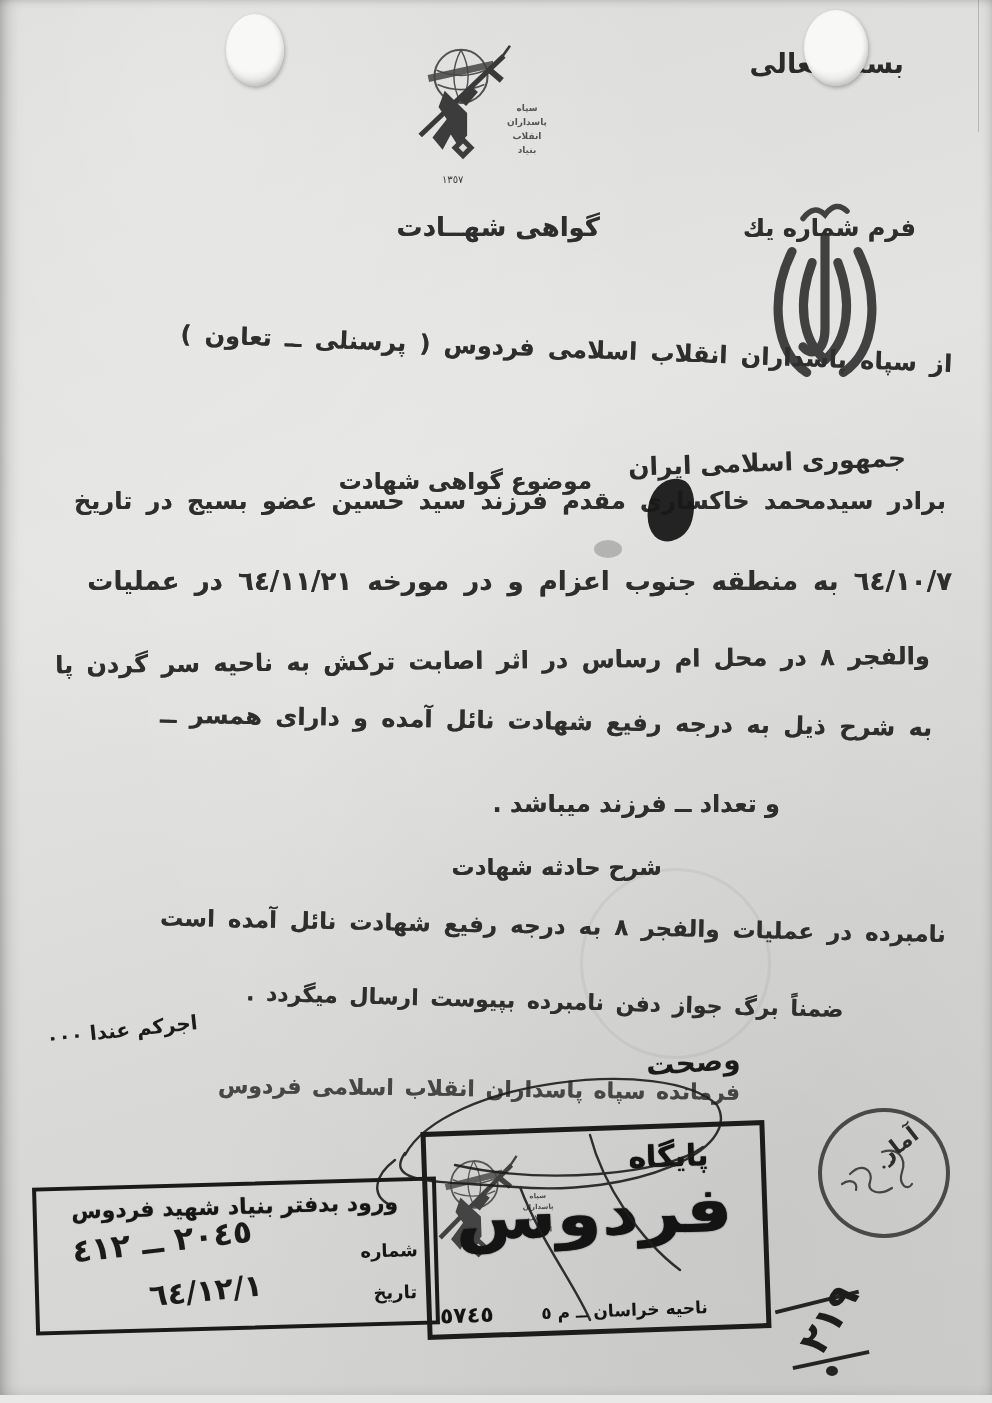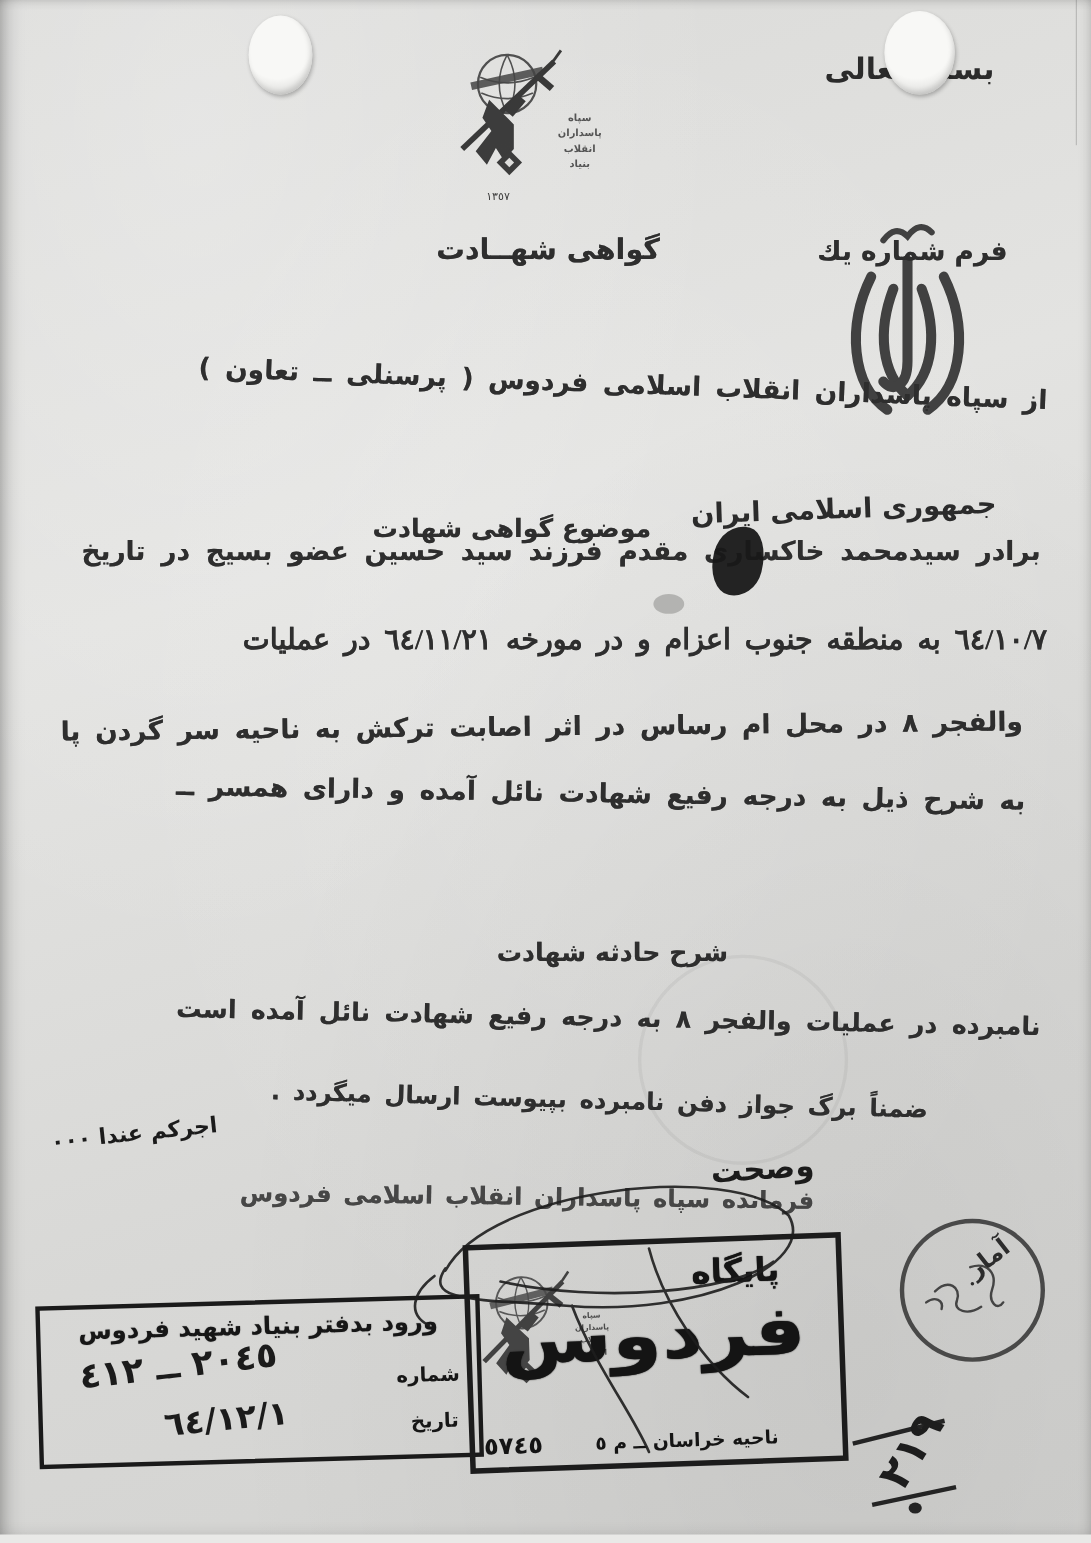--- a/index.html
+++ b/index.html
@@ -47,21 +47,21 @@
   .cong-svg{width:100px;height:104px;display:block;margin:0 auto;}
   .cong-caption{font-size:7.5px;color:#2a9341;font-weight:700;margin-top:1px;}
 
   
   .form-no{right:76px;top:214px;font-size:24px;text-align:right;}
   .cert-title{right:392px;top:212px;font-size:26px;letter-spacing:2px;text-align:right;}
   .line-0{right:84px;top:284px;font-size:26px;word-spacing:4px;}
   .line-1{right:40px;top:350px;font-size:24px;word-spacing:5px;transform:rotate(2.2deg);transform-origin:right;}
   .line-2{right:400px;top:420px;font-size:23px;margin-top:48px;}
   .line-3{right:46px;top:487px;font-size:24px;word-spacing:6px;}
-  .line-4{right:40px;top:566px;font-size:26px;word-spacing:6px;font-family:Liberation Serif, serif;}
+  .line-4{right:40px;top:566px;font-size:26px;word-spacing:6px;}
   .line-5{right:62px;top:642px;font-size:24px;word-spacing:5px;transform:rotate(-.6deg);transform-origin:right;}
   .line-6{right:60px;top:714px;font-size:24px;word-spacing:5px;transform:rotate(1deg);transform-origin:right;}
   .line-7{right:212px;top:790px;font-size:24px;}
   .line-8{right:330px;top:854px;font-size:23px;}
   .line-9{right:46px;top:921px;font-size:23px;word-spacing:5px;transform:rotate(1.2deg);transform-origin:right;}
   .line-10{right:148px;top:997px;font-size:22px;word-spacing:4px;transform:rotate(1.6deg);transform-origin:right;}
 
   .blob{left:648px;top:478px;width:46px;height:64px;background:#181818;opacity:.95;z-index:4;
         border-radius:58% 45% 55% 50% / 48% 60% 45% 55%;transform:rotate(14deg);}
   .smudge{left:594px;top:540px;width:28px;height:18px;background:#a7a7a5;border-radius:50%;opacity:.8;}
@@ -194,20 +194,21 @@
 
   <div class="typed form-no">فرم شماره یك</div>
   <div class="typed cert-title">گواهی شهــادت</div>
 
   <div class="typed line-1">از سپاه پاسداران انقلاب اسلامی فردوس ( پرسنلی ــ تعاون )</div>
   <div class="typed line-2">موضوع گواهی شهادت</div>
   <div class="typed line-3">برادر سیدمحمد خاکساری مقدم فرزند سید حسین عضو بسیج در تاریخ</div>
   <div class="typed line-4">٦٤/١٠/٧ به منطقه جنوب اعزام و در مورخه ٦٤/١١/٢١ در عملیات</div>
   <div class="typed line-5">والفجر ٨ در محل ام رساس در اثر اصابت ترکش به ناحیه سر گردن پا</div>
   <div class="typed line-6">به شرح ذیل به درجه رفیع شهادت نائل آمده و دارای همسر ــ</div>
+  <div class="typed line-7">و تعداد ــ فرزند میباشد .</div>
   <div class="typed line-8">شرح حادثه شهادت</div>
   <div class="typed line-9">نامبرده در عملیات والفجر ٨ به درجه رفیع شهادت نائل آمده است</div>
   <div class="typed line-10">ضمناً برگ جواز دفن نامبرده بپیوست ارسال میگردد .</div>
 
   <div class="abs blob"></div>
   <div class="abs smudge"></div>
   <div class="abs ghost"></div>
 
   <div class="prayer hand">اجرکم عندا ٠٠٠</div>
   <div class="hand-note hand">وصحت</div>

